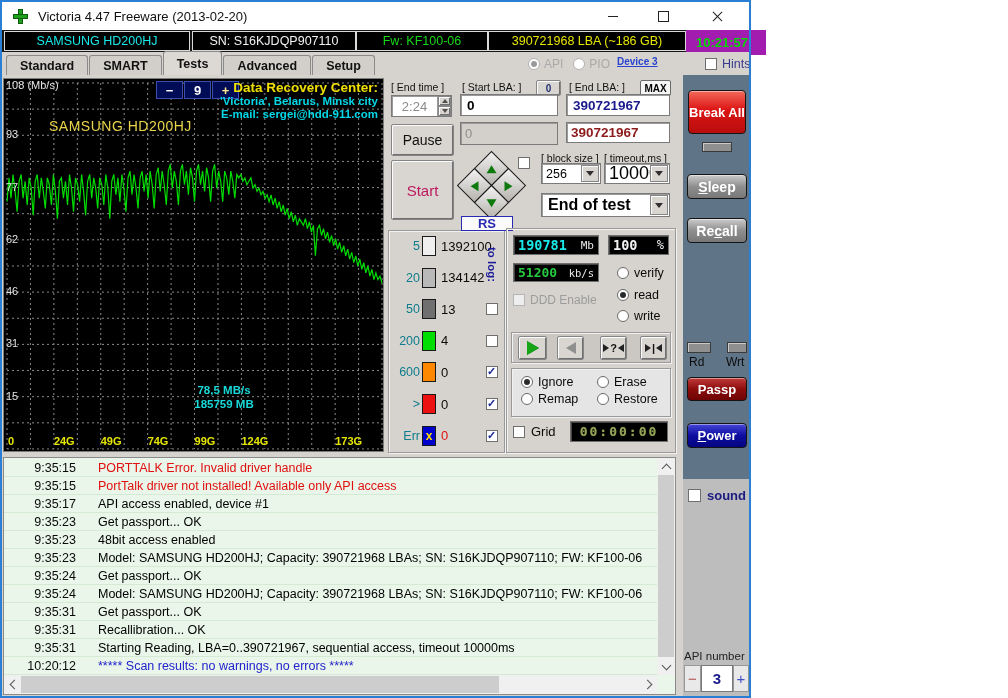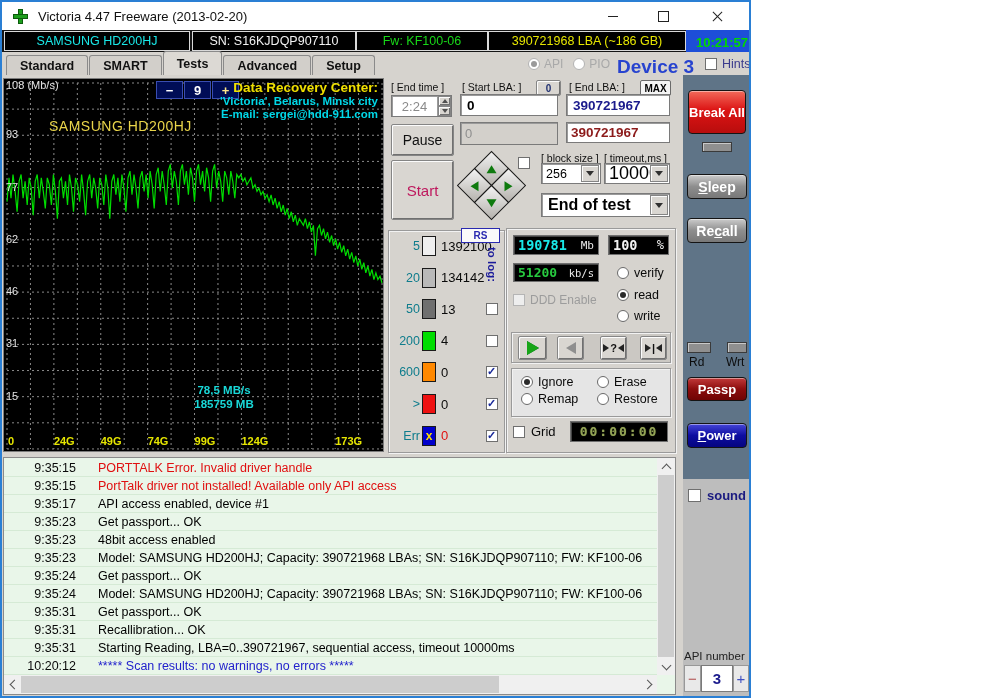--- a/index.html
+++ b/index.html
@@ -20,38 +20,38 @@
   .glyph-max{width:9px;height:9px;border:1px solid #222;}
   .glyph-close{position:relative;width:11px;height:11px;}
   .glyph-close::before,.glyph-close::after{content:"";position:absolute;left:-1px;top:5px;width:13px;height:1px;background:#222;}
   .glyph-close::before{transform:rotate(45deg);}
   .glyph-close::after{transform:rotate(-45deg);}
 
   
   .infobar{position:absolute;left:2px;top:30px;width:747px;height:22px;background:#161616;}
   .seg{position:absolute;top:1px;height:18px;background:#000;border:1px solid #d9d9d9;
        display:flex;align-items:center;justify-content:center;font-size:12.5px;white-space:nowrap;}
-  .seg-clock{position:absolute;top:0;height:25px;background:#1d4ed8;display:flex;align-items:center;justify-content:flex-end;
-             font-weight:bold;font-size:13px;color:#00d800;padding-right:3px;}
+  .seg-clock{position:absolute;top:0;height:25px;background:#a21caf;display:flex;align-items:center;justify-content:flex-end;
+             font-weight:bold;font-size:13px;color:#00d800;padding-right:18px;}
 
   
   .tabbar{position:absolute;left:2px;top:52px;width:747px;height:23px;background:#d6d3ce;}
   .tabs{position:absolute;left:4px;bottom:0;display:flex;align-items:flex-end;height:23px;}
   .tab{height:19px;padding:0 13px;background:#d2cfca;border:1px solid #8a8a8a;border-bottom:none;
        border-radius:3px 3px 0 0;font-weight:bold;font-size:12.5px;color:#111;display:flex;align-items:center;margin-right:1px;}
   .tab.active{height:23px;background:#dcd9d4;position:relative;z-index:2;}
   .radio{display:inline-block;width:12px;height:12px;border-radius:50%;background:#fff;border:1px solid #6a6a6a;box-sizing:border-box;position:relative;}
   .radio.selected::after{content:"";position:absolute;left:2px;top:2px;width:6px;height:6px;border-radius:50%;background:#2a2a2a;}
   .radio.disabled{border-color:#b3b3b3;}
   .radio.disabled.selected::after{background:#9a9a9a;}
   .cb{display:inline-block;width:12px;height:12px;background:#fff;border:1px solid #6f6f6f;box-sizing:border-box;position:relative;}
   .cb.checked::after{content:"\2713";position:absolute;left:0;top:-2px;font-size:11px;font-weight:bold;color:#1a2a9a;}
   .cb.disabled{border-color:#b5b5b5;background:#eee;}
   .dimtext{color:#a9a9a9;font-size:12px;}
-  .device-label{font-weight:bold;font-size:19px;color:#2743cf;}
+  .device-label{font-weight:bold;font-size:10px;color:#2743cf;text-decoration:underline;}
 
   
   .graph{position:absolute;left:3px;top:78px;width:381px;height:374px;background:#000;border:1px solid #7c7c7c;box-sizing:border-box;}
   .graph svg{position:absolute;left:0;top:0;}
   .glab{position:absolute;font-size:11px;line-height:12px;color:#e2e2e2;white-space:nowrap;}
   .gxlab{color:#e6e600;font-weight:bold;}
   .zoomctl{position:absolute;left:152px;top:2px;display:flex;}
   .zoombtn{width:27px;height:18px;background:#000d56;border:1px solid #3a4db0;box-sizing:border-box;color:#fff;
            display:flex;align-items:center;justify-content:center;font-size:13px;font-weight:bold;margin-right:1px;}
   .drc{position:absolute;right:5px;top:1px;text-align:right;}
@@ -83,22 +83,22 @@
   .tri-g-lf{transform:translate(-50%,-50%) rotate(-45deg);border-top:5px solid transparent;border-bottom:5px solid transparent;border-right:8px solid #0e7a0e;}
   .tri-g-rt{transform:translate(-50%,-50%) rotate(-45deg);border-top:5px solid transparent;border-bottom:5px solid transparent;border-left:8px solid #0e7a0e;}
 
   
   .panel-etched{position:absolute;border:1px solid #9a9a9a;box-shadow:inset 1px 1px 0 #f2f2f2, 1px 1px 0 #f2f2f2;}
   .legrow{position:absolute;display:flex;align-items:center;height:22px;}
   .legnum{width:27px;text-align:right;font-size:12.5px;color:#0e7c8c;}
   .legblock{width:14px;height:20px;border:1px solid #1a1a1a;margin-left:2px;box-sizing:border-box;
             display:flex;align-items:center;justify-content:center;font-weight:bold;font-size:12px;color:#ffe000;}
   .legcount{margin-left:5px;font-size:13px;color:#0a0a0a;}
-  .rsbtn{position:absolute;left:461px;top:228px;width:39px;height:15px;background:#fafafa;border:1px solid #2a2ab0;
-         color:#2a2ab0;font-weight:bold;font-size:10px;display:flex;align-items:center;justify-content:center;box-sizing:border-box;}
+  .rsbtn{position:absolute;left:461px;top:216px;width:52px;height:15px;background:#fafafa;border:1px solid #2a2ab0;
+         color:#2a2ab0;font-weight:bold;font-size:13px;display:flex;align-items:center;justify-content:center;box-sizing:border-box;}
   .tolog{position:absolute;left:486px;top:247px;writing-mode:vertical-rl;font-weight:bold;font-size:11.5px;color:#1a1a9a;}
 
   
   .lcd{position:absolute;background:#000;border:1px solid #6f6f6f;box-shadow:inset 1px 1px 0 #444;
        box-sizing:border-box;display:flex;align-items:center;justify-content:space-between;padding:0 4px;
        font-family:"DejaVu Sans Mono",monospace;}
   .pbtn{position:absolute;top:3px;height:22px;display:flex;align-items:center;justify-content:center;border-radius:2px;}
   .tri-play{width:0;height:0;border-top:7px solid transparent;border-bottom:7px solid transparent;border-left:12px solid #17a517;filter:drop-shadow(0 0 0 #063);}
   .tri-back{width:0;height:0;border-top:6px solid transparent;border-bottom:6px solid transparent;border-right:10px solid #8f8f8f;}
   .mini-tri-r{width:0;height:0;border-top:4px solid transparent;border-bottom:4px solid transparent;border-left:6px solid #222;}

